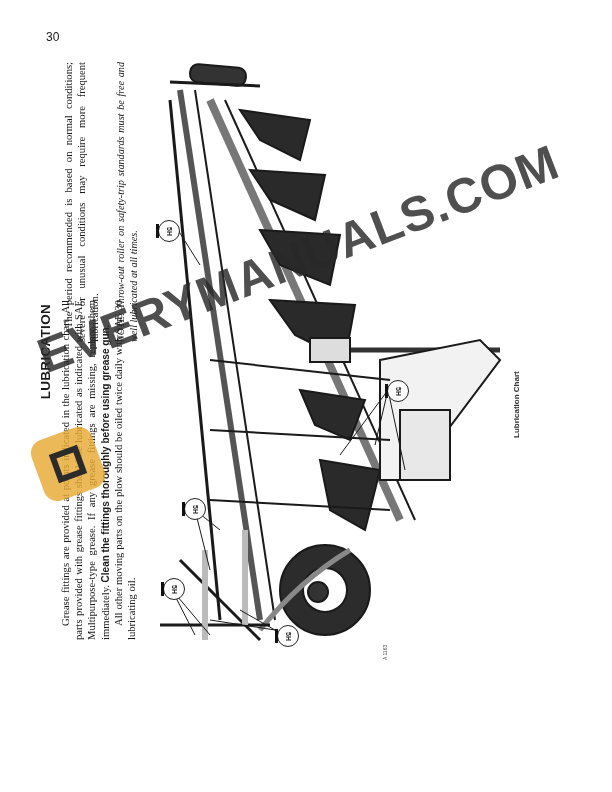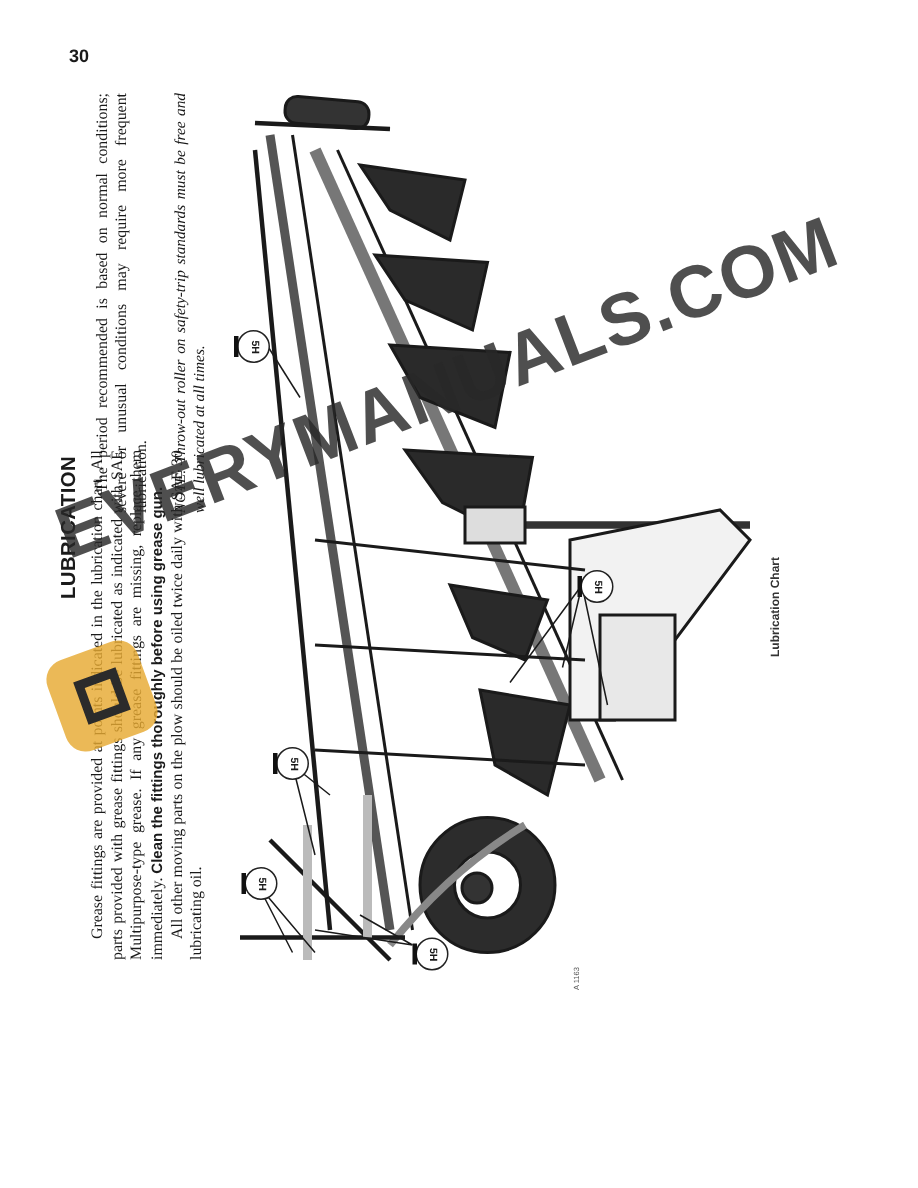--- a/index.html
+++ b/index.html
@@ -1,17 +1,17 @@
 <!DOCTYPE html>
 <html><head>
   <meta charset="utf-8">
   <style>
     html, body { margin: 0; padding: 0; background: #ffffff; }
     body { width: 612px; height: 792px; position: relative; overflow: hidden; font-family: "DejaVu Serif", serif; color: #1a1a1a; }
-    .page-number { position: absolute; left: 46px; top: 30px; font-family: "Liberation Sans", sans-serif; font-weight: bold; font-size: 12px; }
+    .page-number { position: absolute; left: 46px; top: 30px; font-family: "Liberation Sans", sans-serif; font-weight: normal; font-size: 12px; }
 
     
     .rot-text {
       position: absolute;
       width: 340px; 
       transform-origin: top left;
       transform: rotate(-90deg);
     }
     .col-left { left: 38px; top: 640px; }
     .col-right { left: 62px; top: 342px; width: 280px; }

